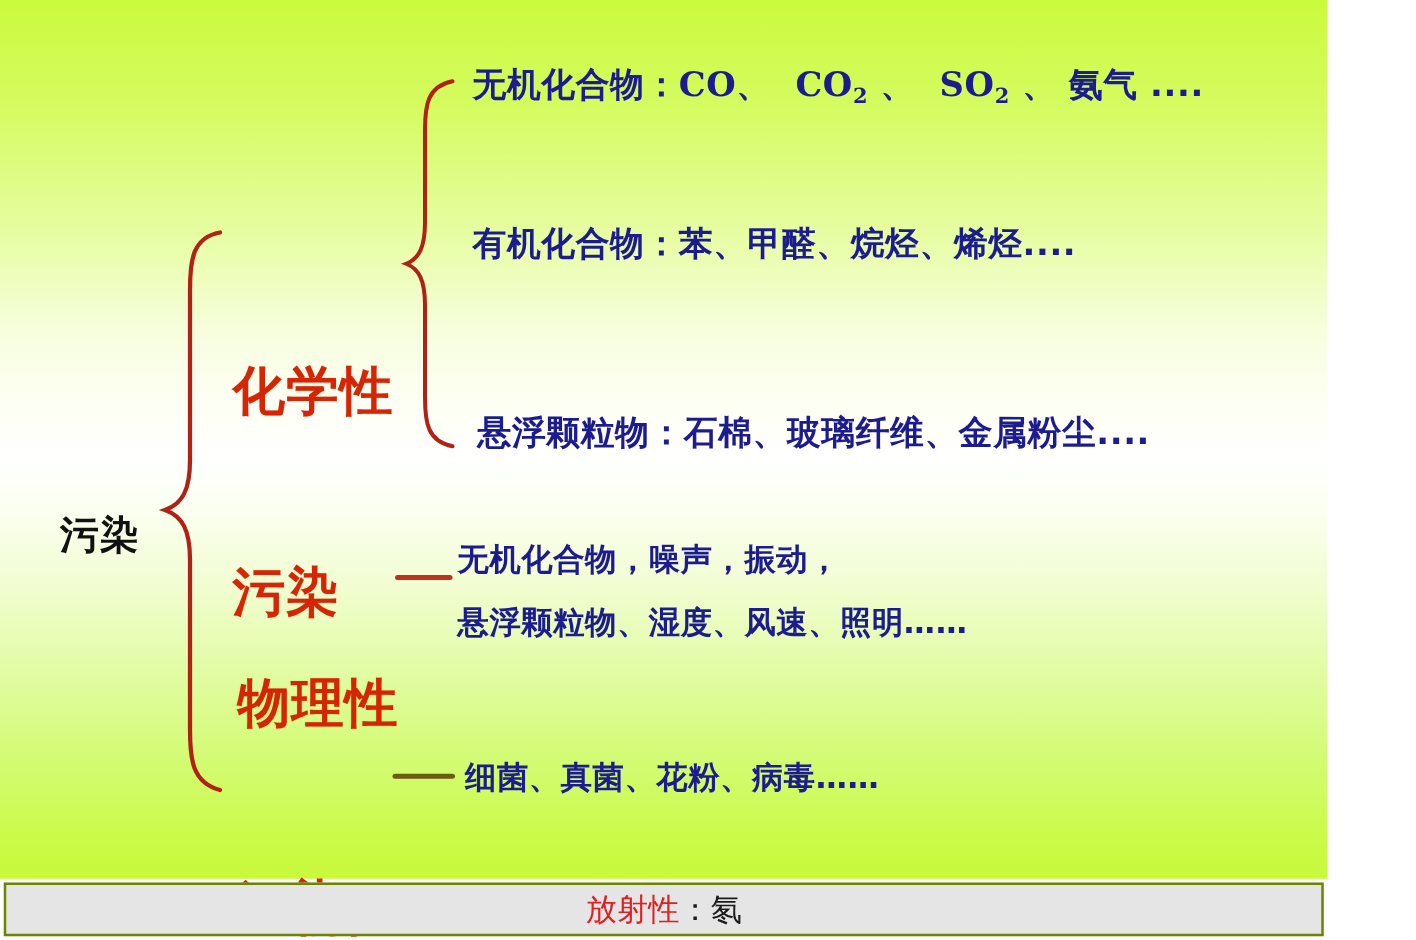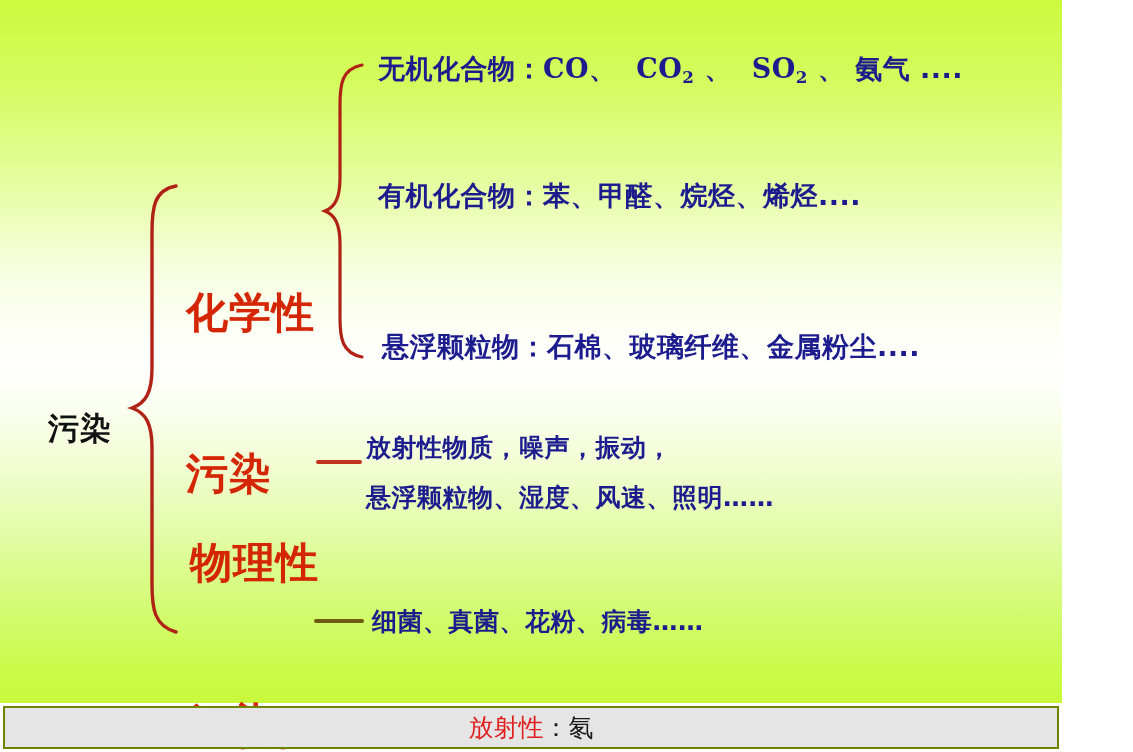--- a/index.html
+++ b/index.html
@@ -169,21 +169,21 @@
 
   <div class="cn detail" style="left:382px; top:330px;"><span>悬浮颗粒物：</span><span>石棉、玻璃纤维、金属粉尘....</span></div>
 
   <div class="cn cat-label" style="left:190px; top:428px;">
     <div>物理性</div>
     <div>污染</div>
   </div>
 
   <div class="dash dash-red" style="left:316px; top:460px; width:46px;"></div>
 
-  <div class="cn detail small" style="left:366px; top:432px;">放射性物质，噪声，振动，</div>
+  <div class="cn detail small" style="left:366px; top:432px;">无机化合物，噪声，振动，</div>
 
   <div class="cn detail small" style="left:366px; top:482px;">悬浮颗粒物、湿度、风速、照明……</div>
 
   <div class="cn cat-label" style="left:190px; top:594px;">
     <div>生物性</div>
     
   </div>
 
   <div class="dash dash-olive" style="left:314px; top:619px; width:50px;"></div>
 

